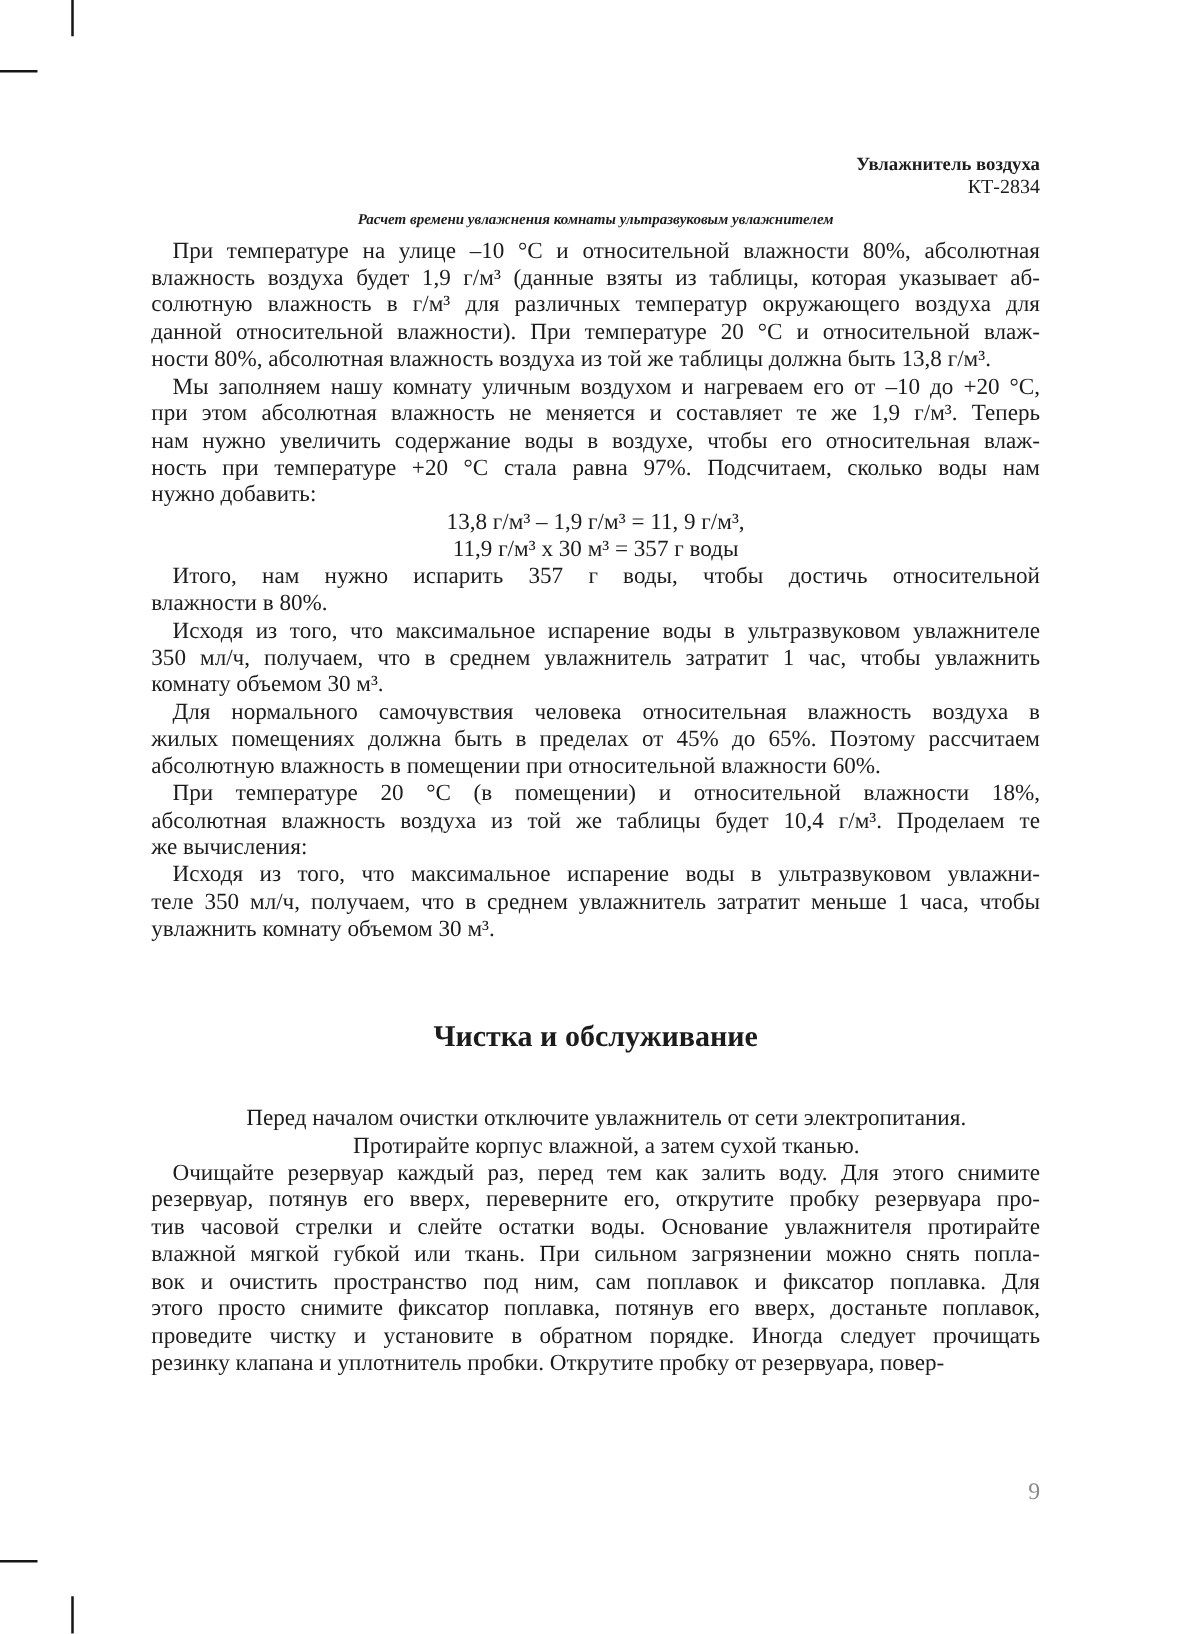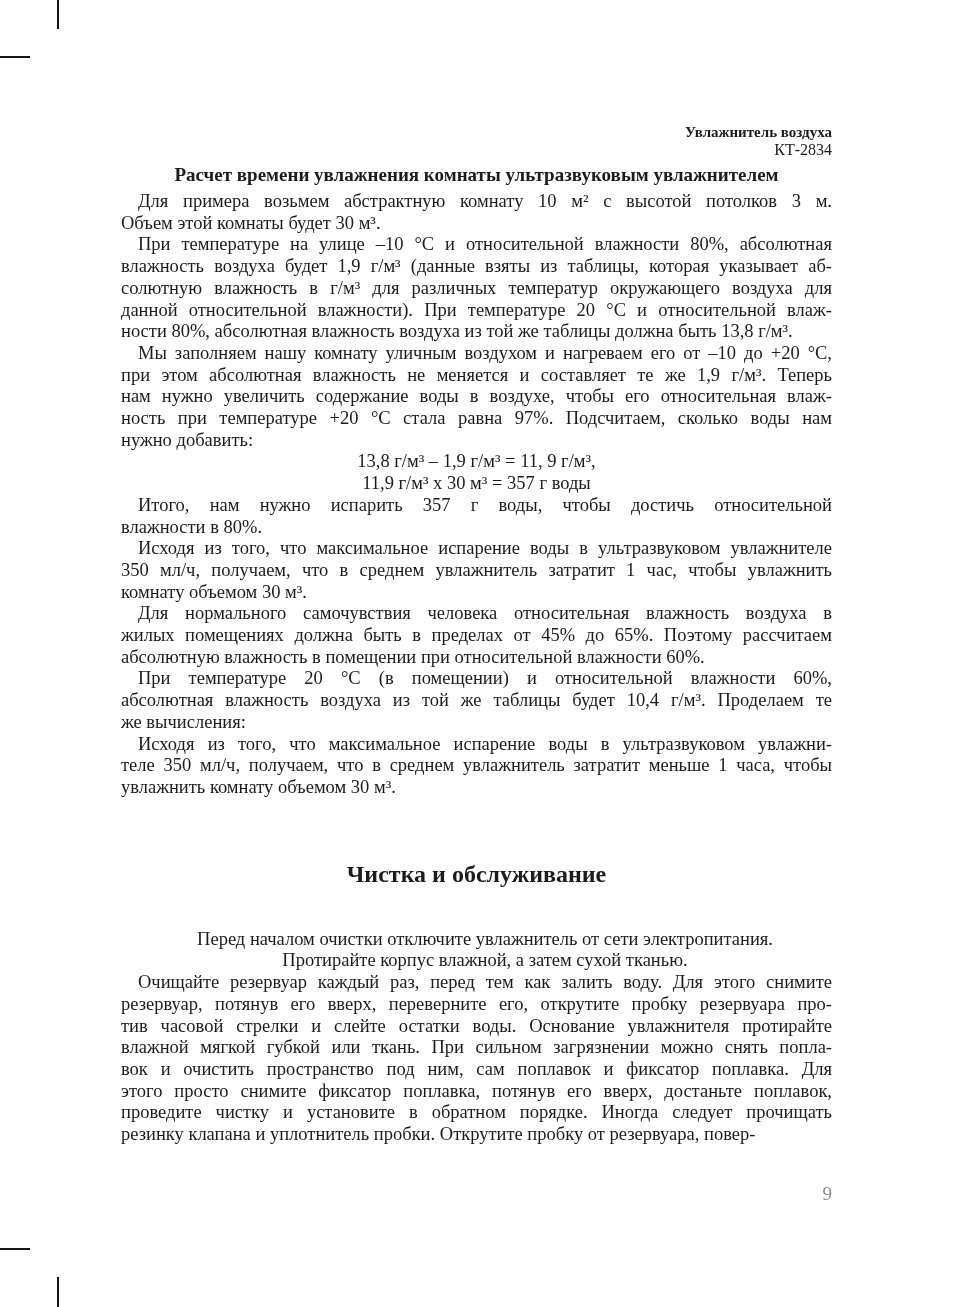--- a/index.html
+++ b/index.html
@@ -25,22 +25,22 @@
   .doc-header {
     position:absolute; top:123px; left:121px; width:711px;
     text-align:right;
   }
   .doc-header .product { font-weight:bold; font-size:15px; line-height:18px; }
   .doc-header .model   { font-size:16px; line-height:18px; }
 
   .content { position:absolute; top:162px; left:121px; width:711px; }
 
   .h1 {
-    font-weight:bold; font-size:19px; line-height:26px;
-    text-align:center; margin:0 0 3px 0;
+    font-weight:bold; font-size:12px; line-height:26px;
+    text-align:center; margin:0 0 3px 0;font-style:italic;
   }
   .h2 {
     font-weight:bold; font-size:24px; line-height:30px;
     text-align:center; margin:60px 0 40px 0;
   }
   .para { margin:0; }
   .line, .formula-line { font-size:18.5px; line-height:21.7px; }
   .line.j      { text-align:justify; text-align-last:justify; }
   .line.indent { text-indent:17px;text-align:center; }
   .formula-line { text-align:center; }
@@ -65,24 +65,20 @@
   <div class="crop br-v"></div>
 
   <div class="doc-header">
     <div class="product">Увлажнитель воздуха</div>
     <div class="model">КТ-2834</div>
   </div>
 
   <div class="content">
       <div class="h1">Расчет времени увлажнения комнаты ультразвуковым увлажнителем</div>
       <div class="para">
-        <div class="line indent j">Для примера возьмем абстрактную комнату 10 м² с высотой потолков 3 м.</div>
-        <div class="line">Объем этой комнаты будет 30 м³.</div>
-      </div>
-      <div class="para">
         <div class="line indent j">При температуре на улице –10 °С и относительной влажности 80%, абсолютная</div>
         <div class="line j">влажность воздуха будет 1,9 г/м³ (данные взяты из таблицы, которая указывает аб-</div>
         <div class="line j">солютную влажность в г/м³ для различных температур окружающего воздуха для</div>
         <div class="line j">данной относительной влажности). При температуре 20 °С и относительной влаж-</div>
         <div class="line">ности 80%, абсолютная влажность воздуха из той же таблицы должна быть 13,8 г/м³.</div>
       </div>
       <div class="para">
         <div class="line indent j">Мы заполняем нашу комнату уличным воздухом и нагреваем его от –10 до +20 °С,</div>
         <div class="line j">при этом абсолютная влажность не меняется и составляет те же 1,9 г/м³. Теперь</div>
         <div class="line j">нам нужно увеличить содержание воды в воздухе, чтобы его относительная влаж-</div>
@@ -101,21 +97,21 @@
         <div class="line indent j">Исходя из того, что максимальное испарение воды в ультразвуковом увлажнителе</div>
         <div class="line j">350 мл/ч, получаем, что в среднем увлажнитель затратит 1 час, чтобы увлажнить</div>
         <div class="line">комнату объемом 30 м³.</div>
       </div>
       <div class="para">
         <div class="line indent j">Для нормального самочувствия человека относительная влажность воздуха в</div>
         <div class="line j">жилых помещениях должна быть в пределах от 45% до 65%. Поэтому рассчитаем</div>
         <div class="line">абсолютную влажность в помещении при относительной влажности 60%.</div>
       </div>
       <div class="para">
-        <div class="line indent j">При температуре 20 °С (в помещении) и относительной влажности 60%,</div>
+        <div class="line indent j">При температуре 20 °С (в помещении) и относительной влажности 18%,</div>
         <div class="line j">абсолютная влажность воздуха из той же таблицы будет 10,4 г/м³. Проделаем те</div>
         <div class="line">же вычисления:</div>
       </div>
       <div class="para">
         <div class="line indent j">Исходя из того, что максимальное испарение воды в ультразвуковом увлажни-</div>
         <div class="line j">теле 350 мл/ч, получаем, что в среднем увлажнитель затратит меньше 1 часа, чтобы</div>
         <div class="line">увлажнить комнату объемом 30 м³.</div>
       </div>
       <div class="h2">Чистка и обслуживание</div>
       <div class="para">

